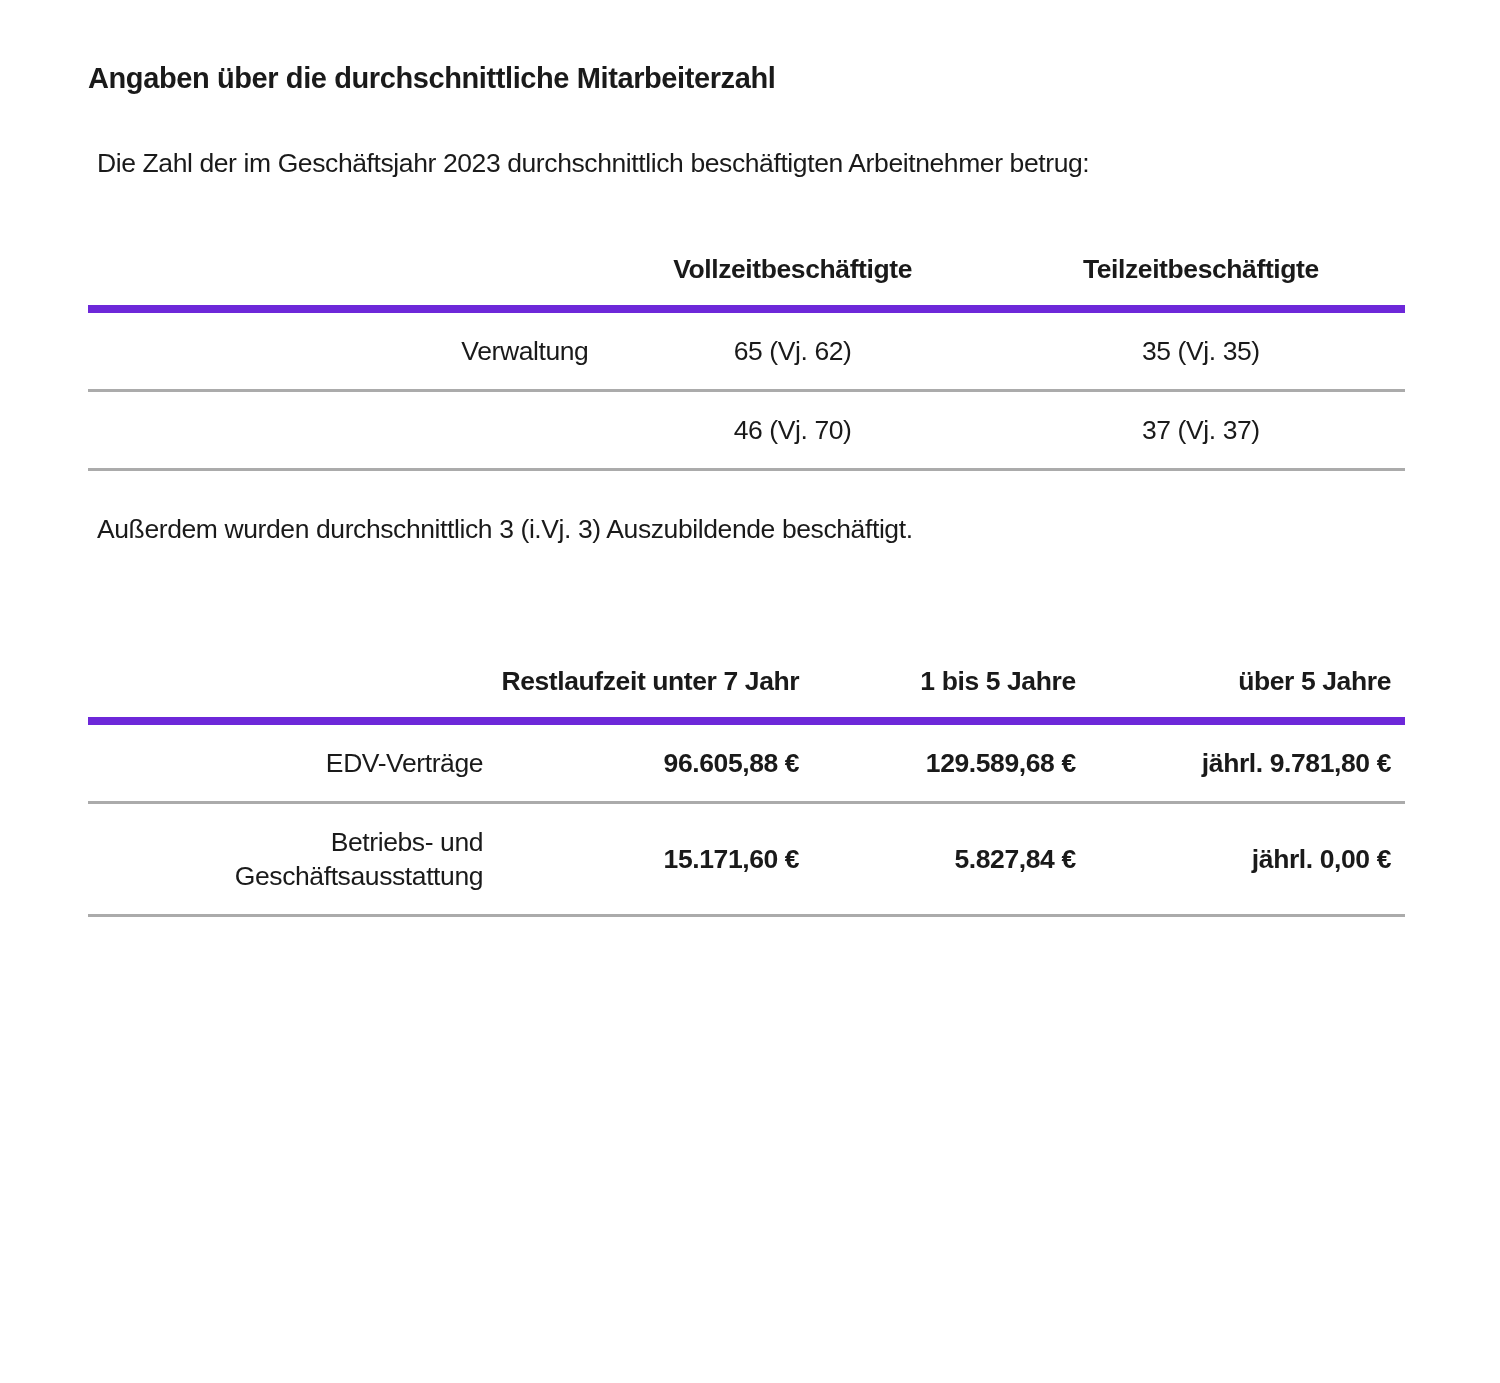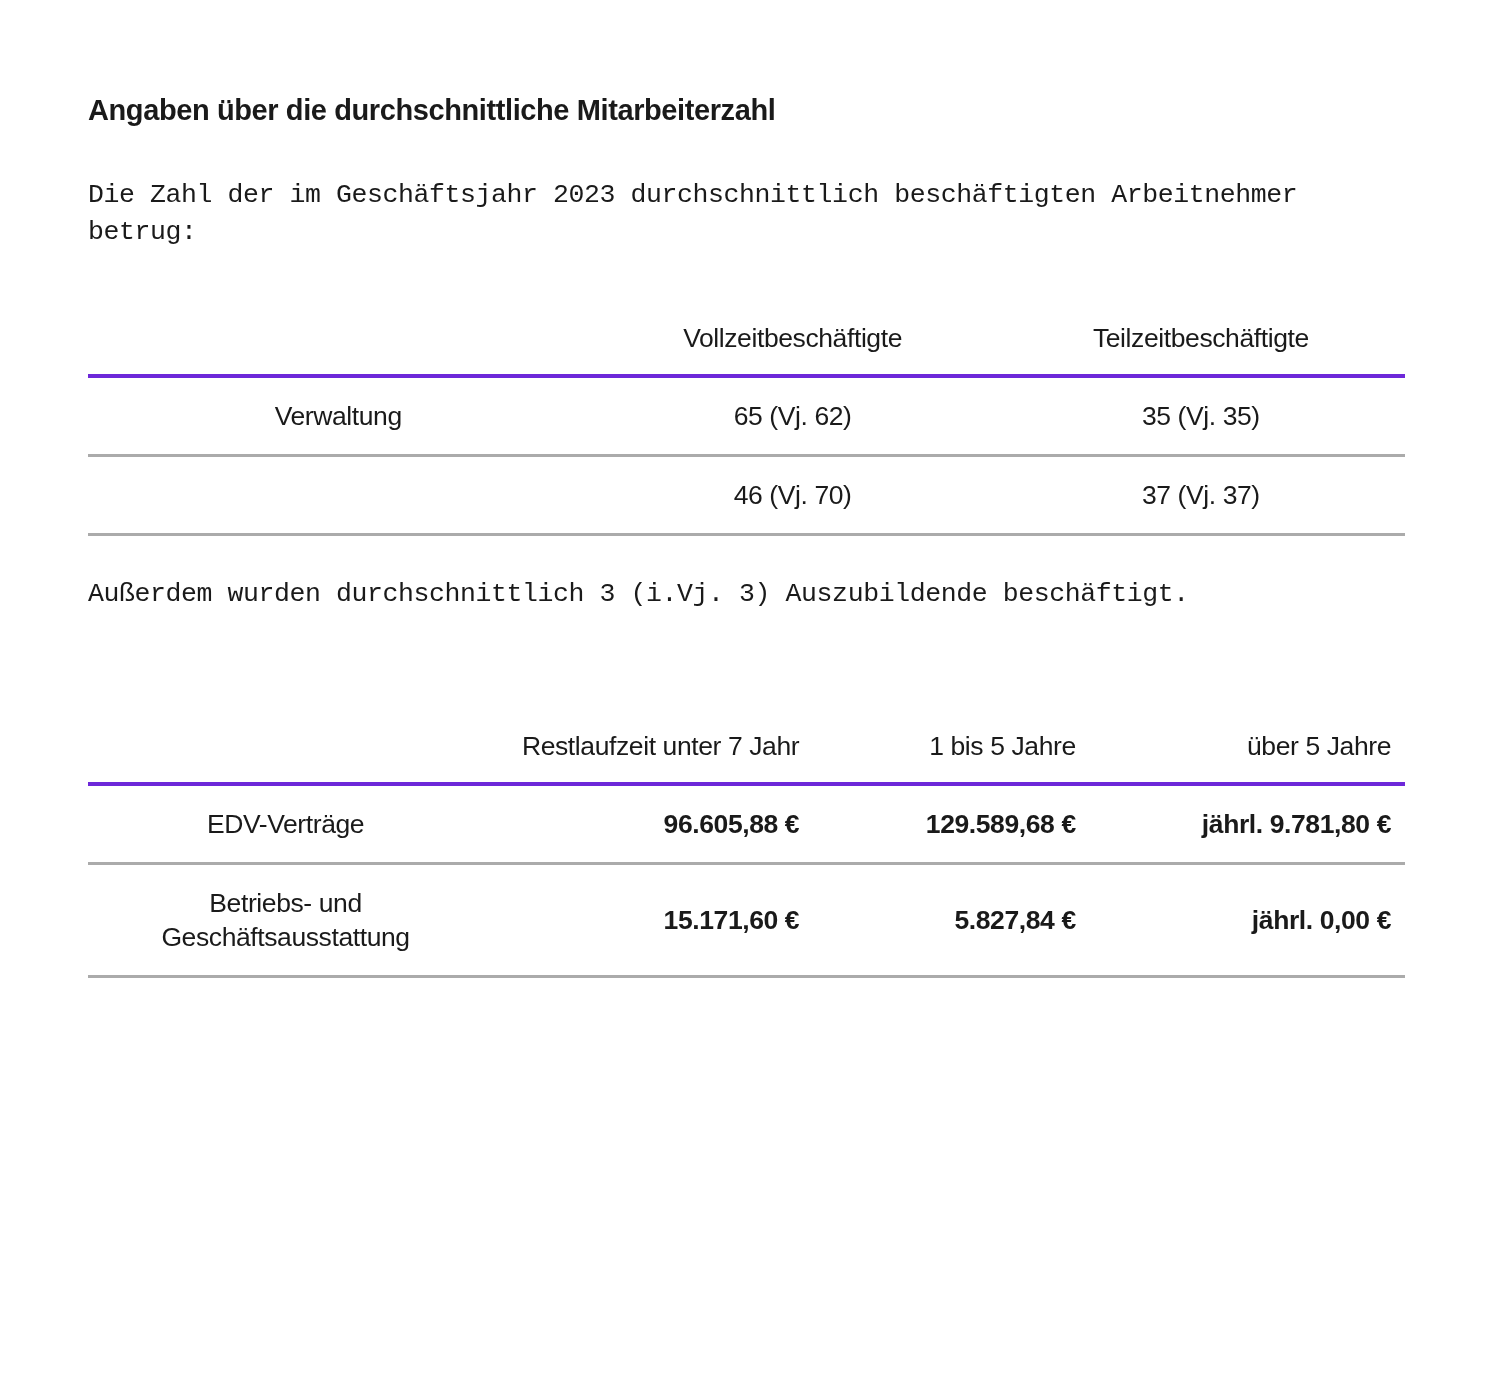--- a/index.html
+++ b/index.html
@@ -11,60 +11,59 @@
     width: 1500px;
     height: 1383px;
     color: #1a1a1a;
     font-family: "Liberation Sans", sans-serif;
     -webkit-font-smoothing: antialiased;
   }
   .page {
     box-sizing: border-box;
     width: 1500px;
     height: 1102px;
-    padding: 92px 95px 40px 88px;
+    padding: 60px 95px 40px 88px;
     overflow: hidden;
   }
   .heading {
     font-size: 29px;
     line-height: 36px;
     font-weight: 700;
     letter-spacing: -0.4px;
     margin: 0 0 49px 0;
   }
   .para {
     font-size: 26.5px;
     line-height: 37px;
     letter-spacing: -0.4px;
-    margin: 0;
-    font-family: Liberation Mono, monospace;
+    margin: 9px;
   }
   .intro        { margin-bottom: 72px; }
   .note         { margin-top: 40px; margin-bottom: 118px; }
   .obligations-intro { text-align: justify; margin-bottom: 60px; }
 
   table.tbl {
     width: 100%;
     border-collapse: collapse;
     table-layout: fixed;
     font-size: 26.5px;
     letter-spacing: -0.4px;
   }
   .tbl th {
-    font-weight: 400;
-    border-bottom: 4px solid #6d28d9;
+    font-weight: 700;
+    border-bottom: 8px solid #6d28d9;
     padding: 0 0 20px 0;
   }
   .tbl td {
     border-bottom: 3px solid #ababab;
     padding: 21px 0;
     vertical-align: middle;
     line-height: 34px;
   }
-  .cell-left   { text-align: center; }
+  .cell-left   { text-align: right; }
   .cell-center { text-align: center; }
   .cell-right  { text-align: right; font-weight: bold; }
   .tbl-obligations th:last-child,
   .tbl-obligations td:last-child { padding-right: 14px; }
 
   
   .tbl-employees col.c-label { width: 38%; }
   .tbl-employees col.c-a     { width: 31%; }
   .tbl-employees col.c-b     { width: 31%; }
 

